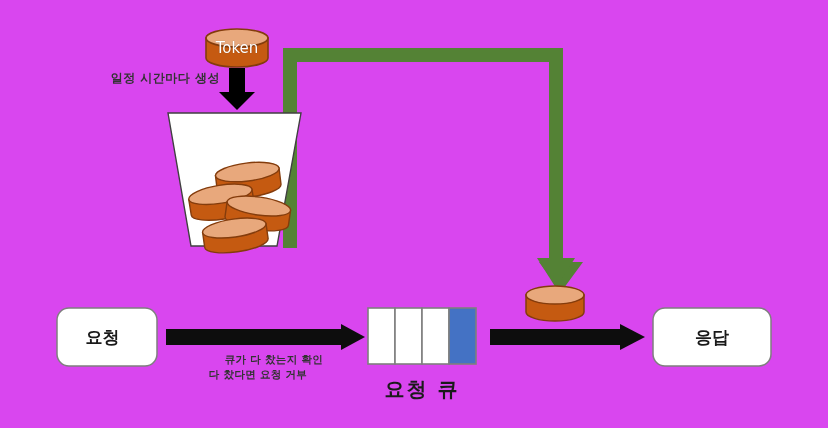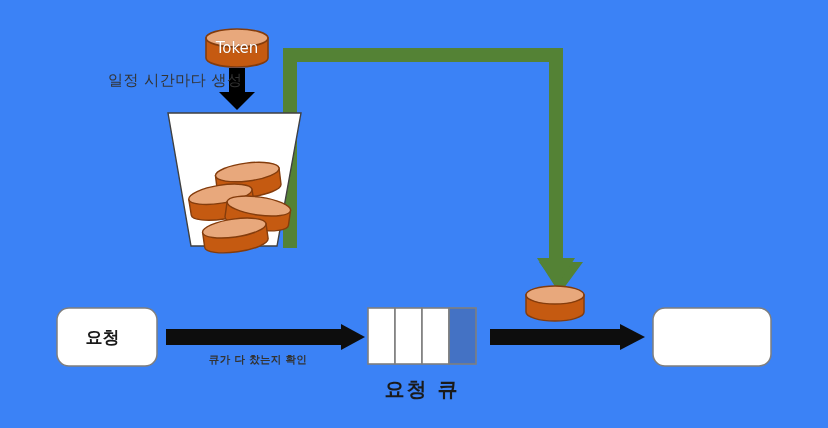--- a/index.html
+++ b/index.html
@@ -10,21 +10,21 @@
   body {
     width: 828px;
     height: 428px;
     font-family: "DejaVu Sans", "Liberation Sans", sans-serif;
     overflow: hidden;
   }
   #stage {
     position: relative;
     width: 828px;
     height: 428px;
-    background: #3b82f6;
+    background: #d946ef;
   }
   #stage > svg {
     position: absolute;
     left: 0;
     top: 0;
   }
   .lbl {
     position: absolute;
     color: #2b2b2b;
     white-space: pre;
@@ -52,23 +52,23 @@
     font-weight: 700;
     letter-spacing: 2px;
   }
   .lbl-small {
     font-size: 10.5px;
     color: #333333;
     font-weight: 600;
     letter-spacing: .3px;
   }
   .lbl-gen {
-    font-size: 15px;
+    font-size: 12px;
     color: #333333;
-    font-weight: 400;
+    font-weight: 700;
     letter-spacing: .5px;
   }
 </style>
 </head>
 <body>
 
 <div id="stage">
 
   <svg width="828" height="428" viewBox="0 0 828 428">
 
@@ -143,19 +143,21 @@
 
   </svg>
 
   <div class="lbl lbl-token" style="left:206px; top:39px; width:62px;">Token</div>
 
   <div class="lbl lbl-gen" style="left:108px; top:71px; width:112px; text-align:right;">일정 시간마다 생성</div>
 
 
   <div class="lbl lbl-box" style="left:57px; top:327px; width:91px;">요청</div>
 
+  <div class="lbl lbl-box" style="left:653px; top:327px; width:118px;">응답</div>
 
   <div class="lbl lbl-queue" style="left:368px; top:377px; width:108px;">요청 큐</div>
 
-  <div class="lbl lbl-small" style="left:193px; top:353px; width:130px;">큐가 다 찼는지 확인</div>
+  <div class="lbl lbl-small" style="left:193px; top:353px; width:130px;text-align:right;">큐가 다 찼는지 확인</div>
+  <div class="lbl lbl-small" style="left:193px; top:368px; width:130px;">다 찼다면 요청 거부</div>
 
 
 </div>
 
 </body></html>

